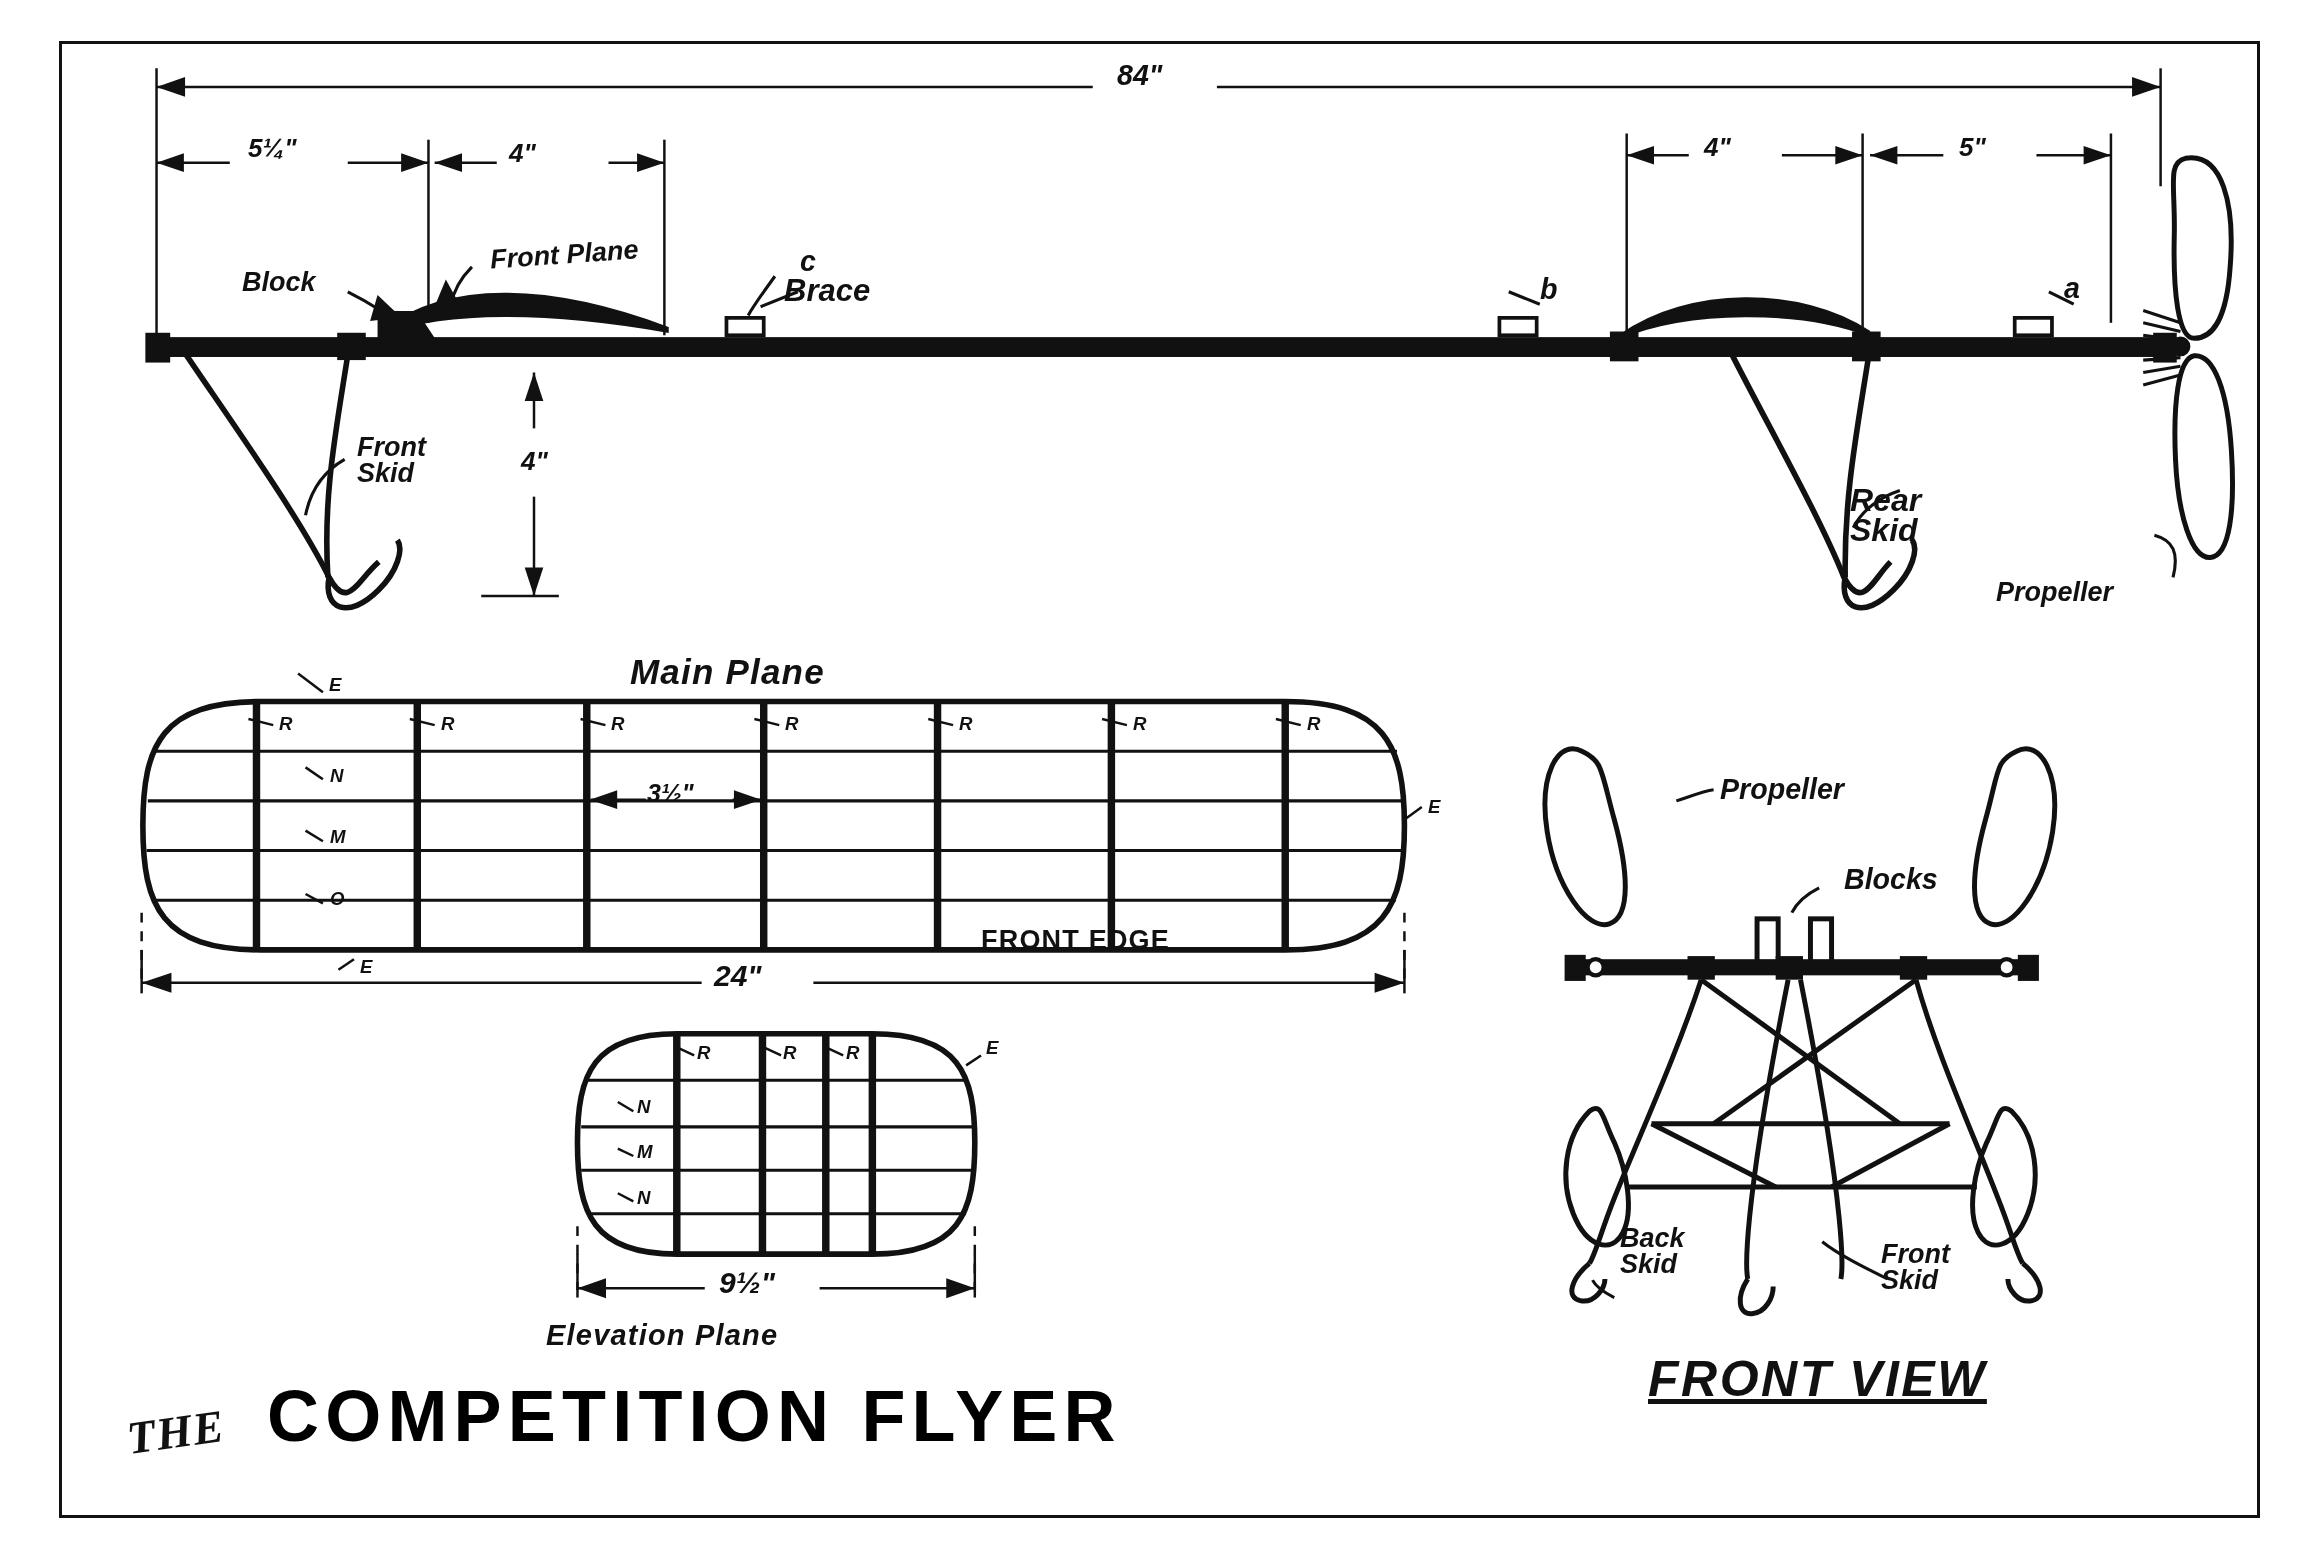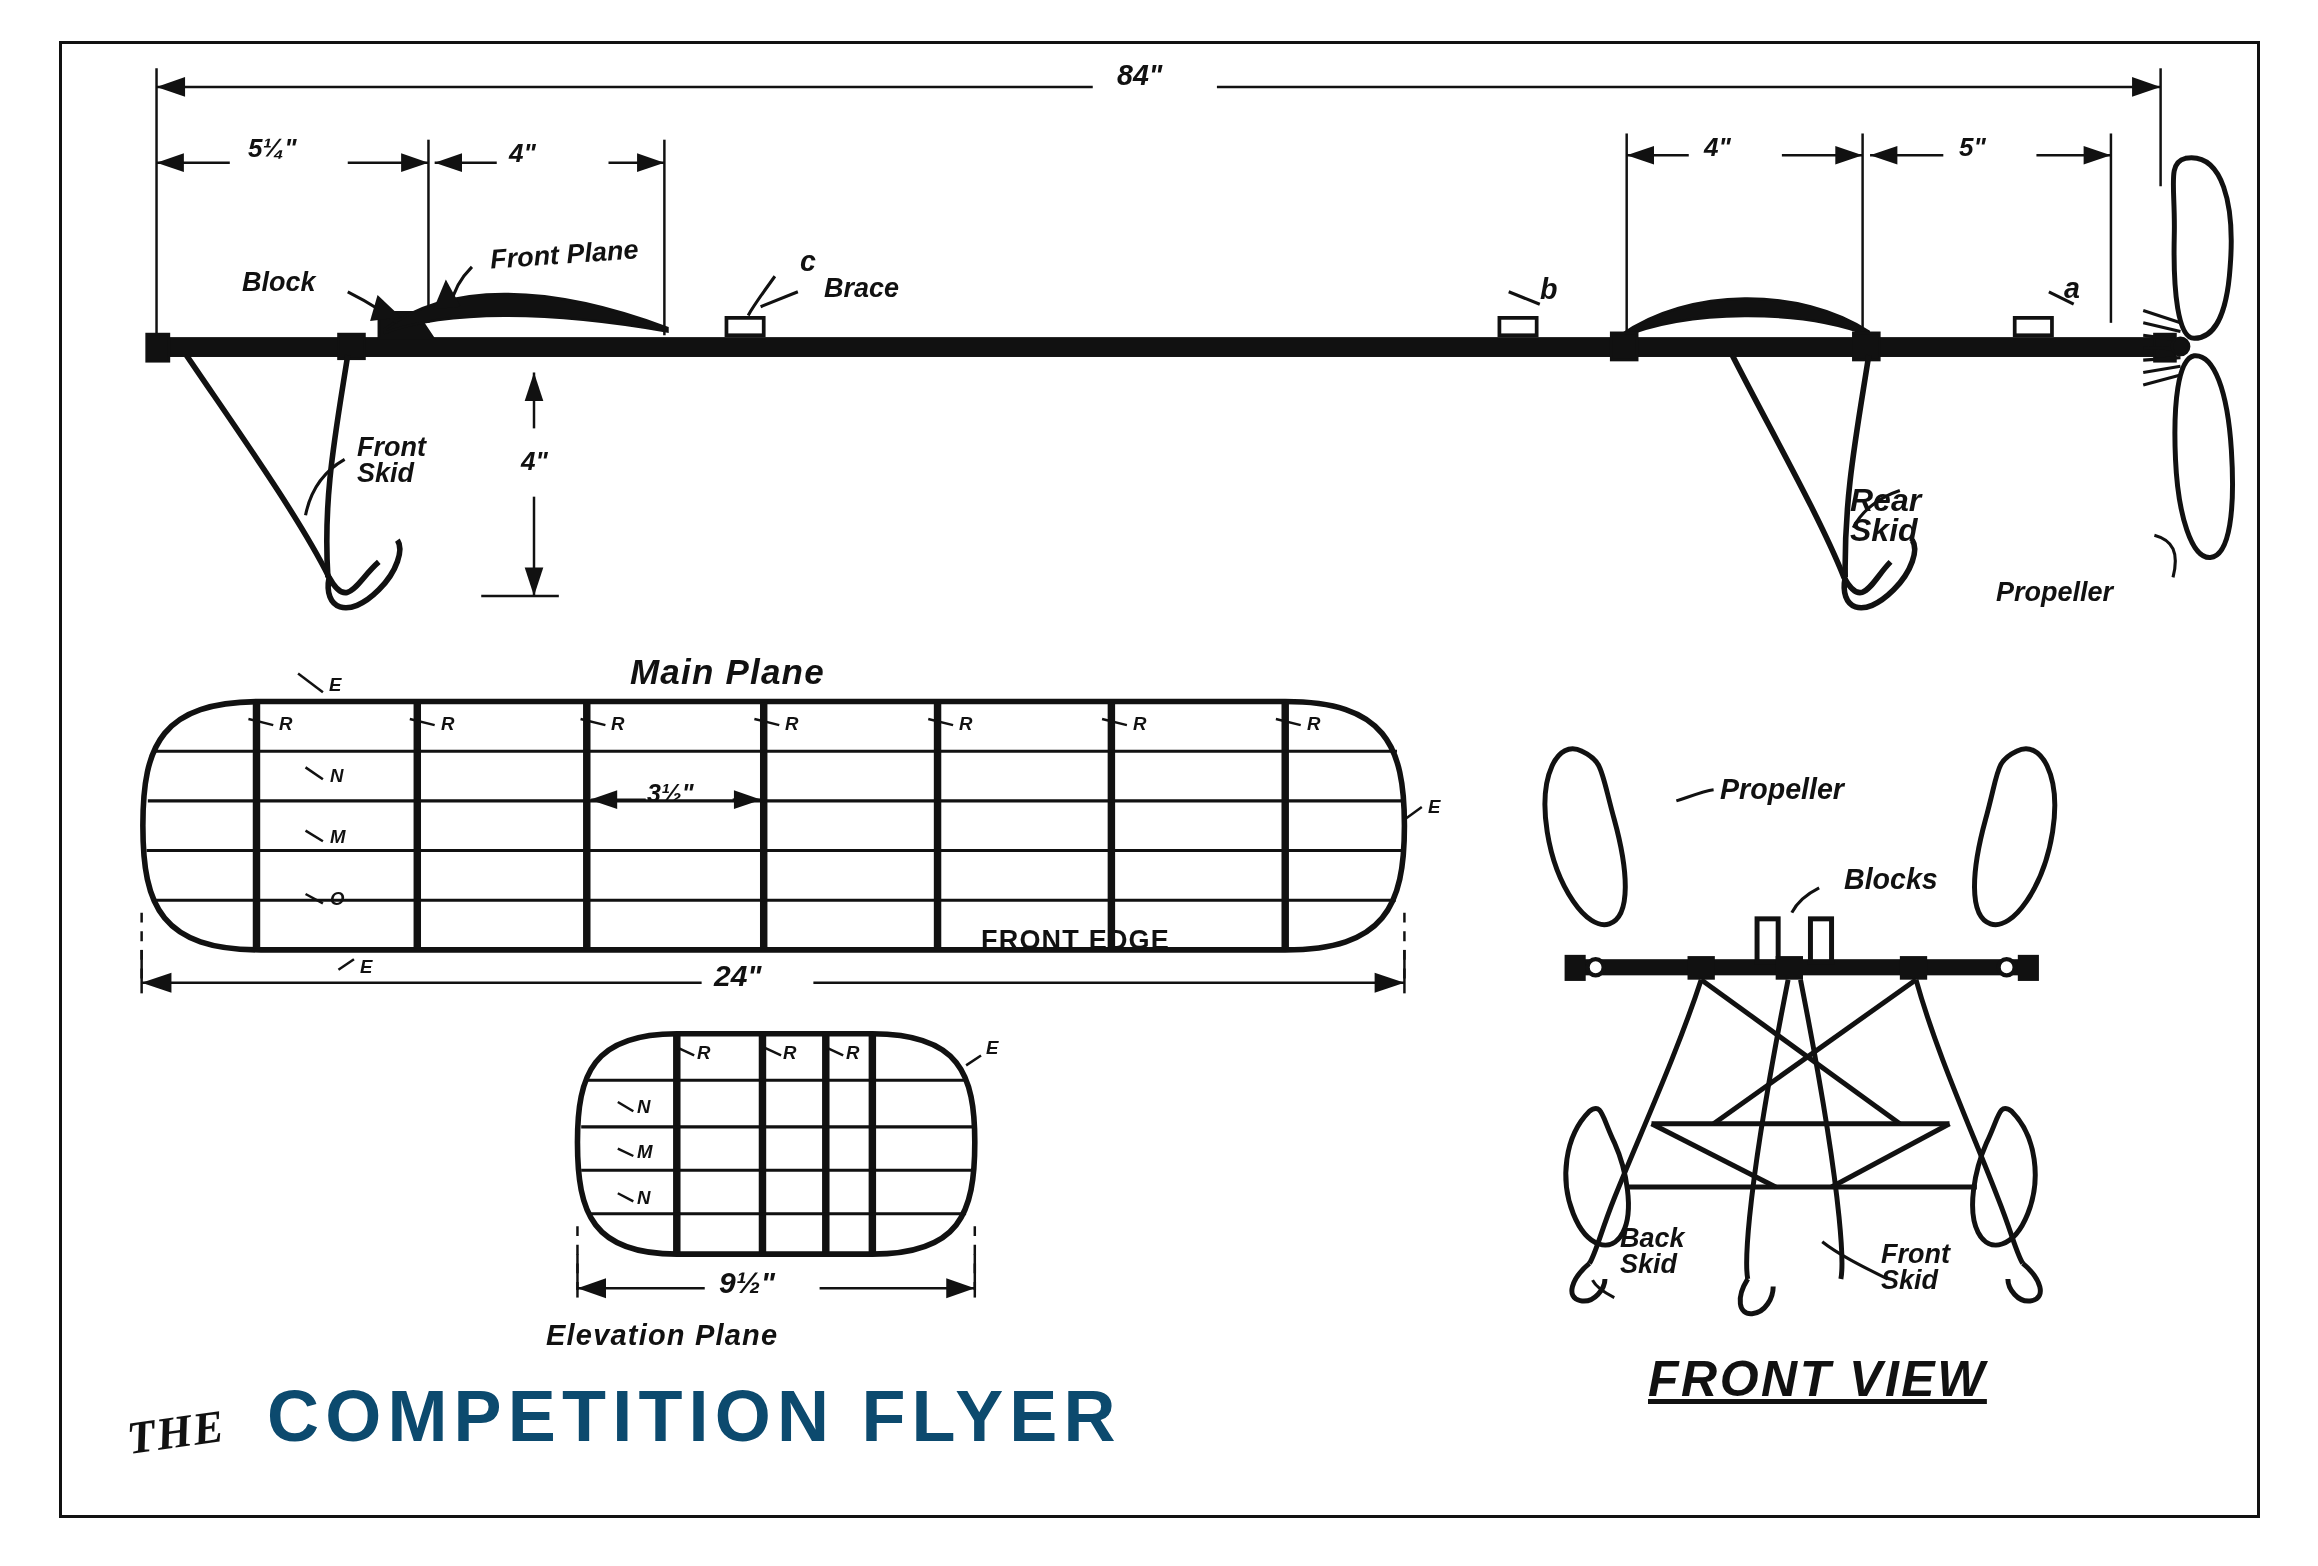--- a/index.html
+++ b/index.html
@@ -49,21 +49,21 @@
   #title-the{
     position:absolute;left:18.6px;top:37px;
     font-family:"Liberation Serif", serif;
     font-weight:bold;font-style:italic;
     font-size:46px;color:#111;letter-spacing:1.2px;
     transform:rotate(-8deg);transform-origin:left bottom;
   }
   #title-main{
     position:absolute;left:155px;top:0px;
     font-family:"Liberation Sans", sans-serif;
-    font-weight:bold;font-size:72px;color:#0c4a6e;
+    font-weight:bold;font-size:72px;color:#000000;
     letter-spacing:6.2px;
   }
   svg{position:absolute;left:0;top:0;overflow:visible;}
 </style>
 </head>
 <body>
 
 <div id="page">
   <div id="frame"></div>
 
@@ -165,21 +165,21 @@
 
   <div class="dim" style="left:1117px;top:59px;font-size:28.6px;">84"</div>
   <div class="dim" style="left:248px;top:133px;font-size:26px;">5¼"</div>
   <div class="dim" style="left:509px;top:138px;font-size:26px;">4"</div>
   <div class="dim" style="left:1704px;top:132px;font-size:26px;">4"</div>
   <div class="dim" style="left:1959px;top:132px;font-size:26px;">5"</div>
   <div class="dim" style="left:521px;top:446px;font-size:26px;">4"</div>
 
   <div class="lbl" style="left:242px;top:267px;font-size:27px;">Block</div>
   <div class="lbl" style="left:490px;top:242px;font-size:27px;width:161px;white-space:normal;line-height:0.95;transform:rotate(-4deg);">Front Plane</div>
-  <div class="lbl" style="left:824px;top:273px;font-size:27px;">Brace</div>
+  <div class="lbl" style="left:784px;top:273px;font-size:31px;">Brace</div>
   <div class="lbl" style="left:800px;top:245px;font-size:28.6px;">c</div>
   <div class="lbl" style="left:1540px;top:273px;font-size:28.6px;">b</div>
   <div class="lbl" style="left:2064px;top:272px;font-size:28.6px;">a</div>
   <div class="lbl" style="left:357px;top:435px;font-size:27px;width:124px;white-space:normal;line-height:0.95;">Front Skid</div>
   <div class="lbl" style="left:1850px;top:485px;font-size:32px;width:124px;white-space:normal;line-height:0.95;">Rear Skid</div>
   <div class="lbl" style="left:1996px;top:577px;font-size:27px;">Propeller</div>
 
 
   <svg width="2319" height="1567" viewBox="0 0 3735 2524">
     <g stroke="#111" fill="none" stroke-width="9">

